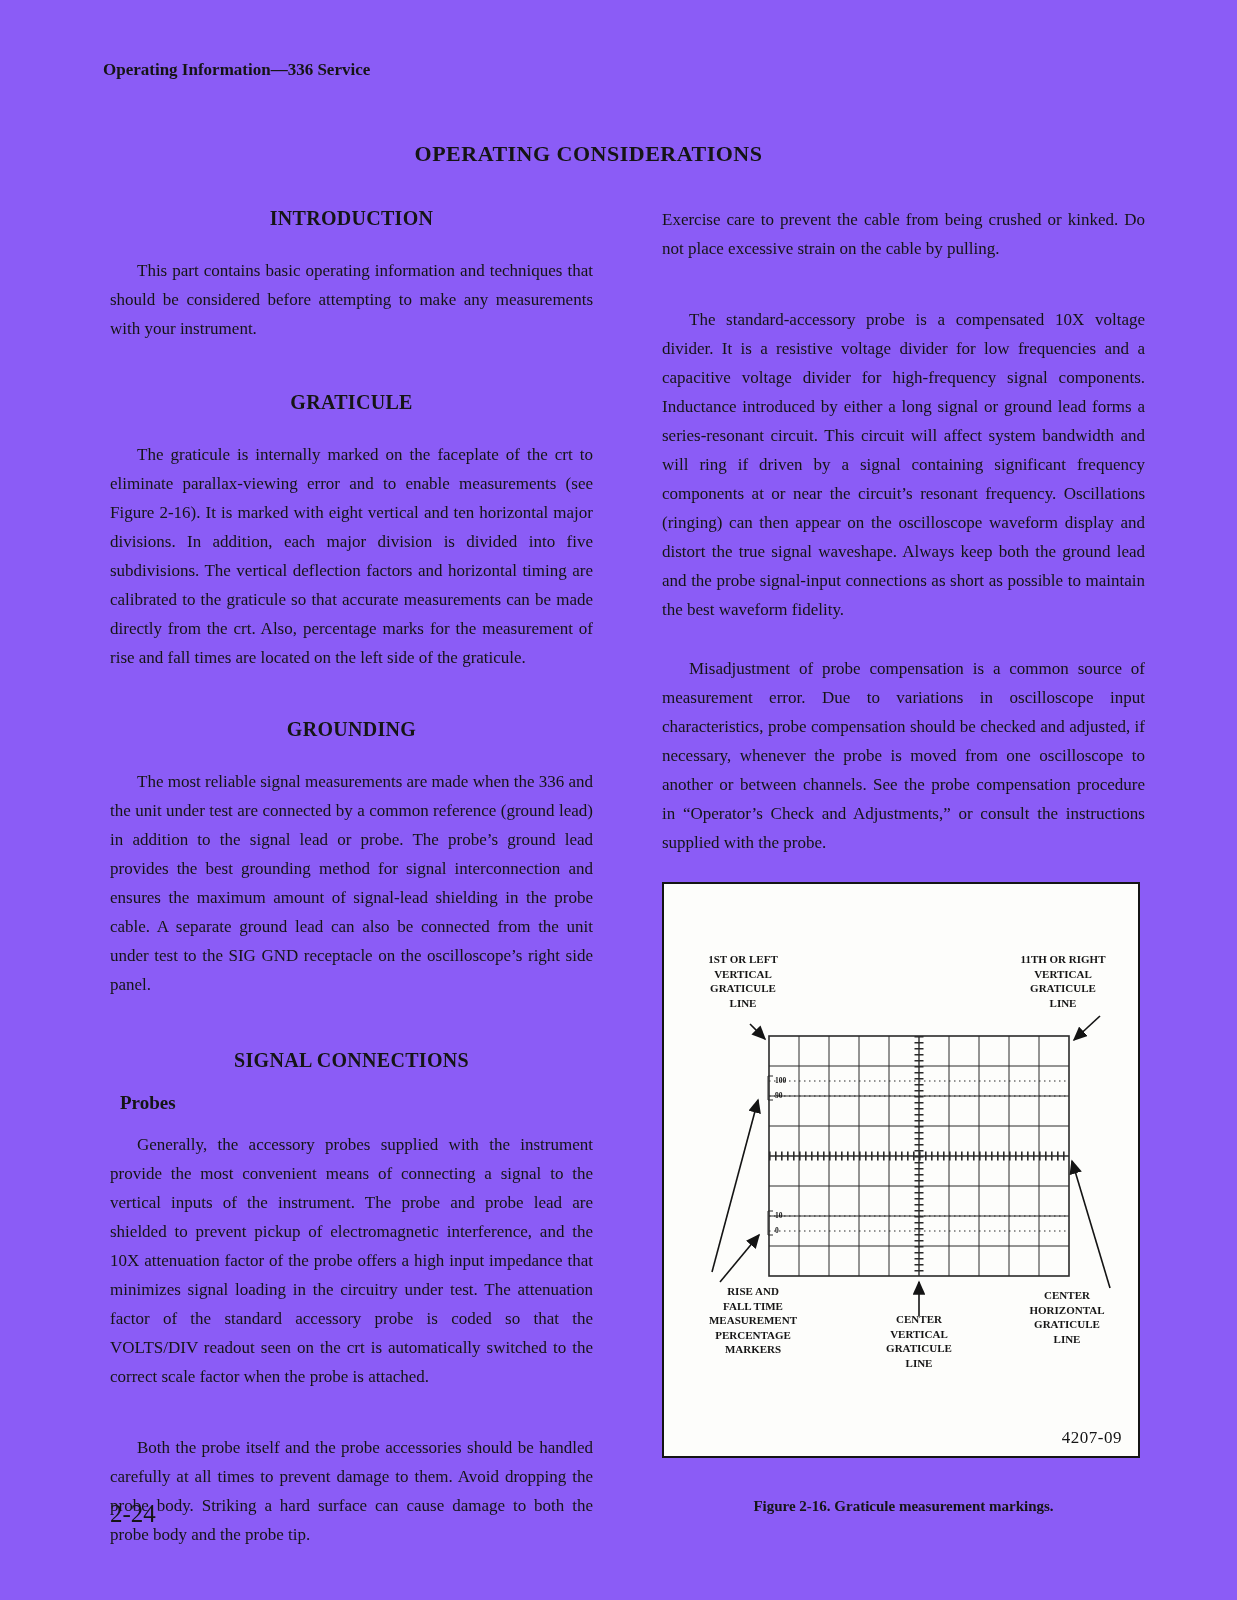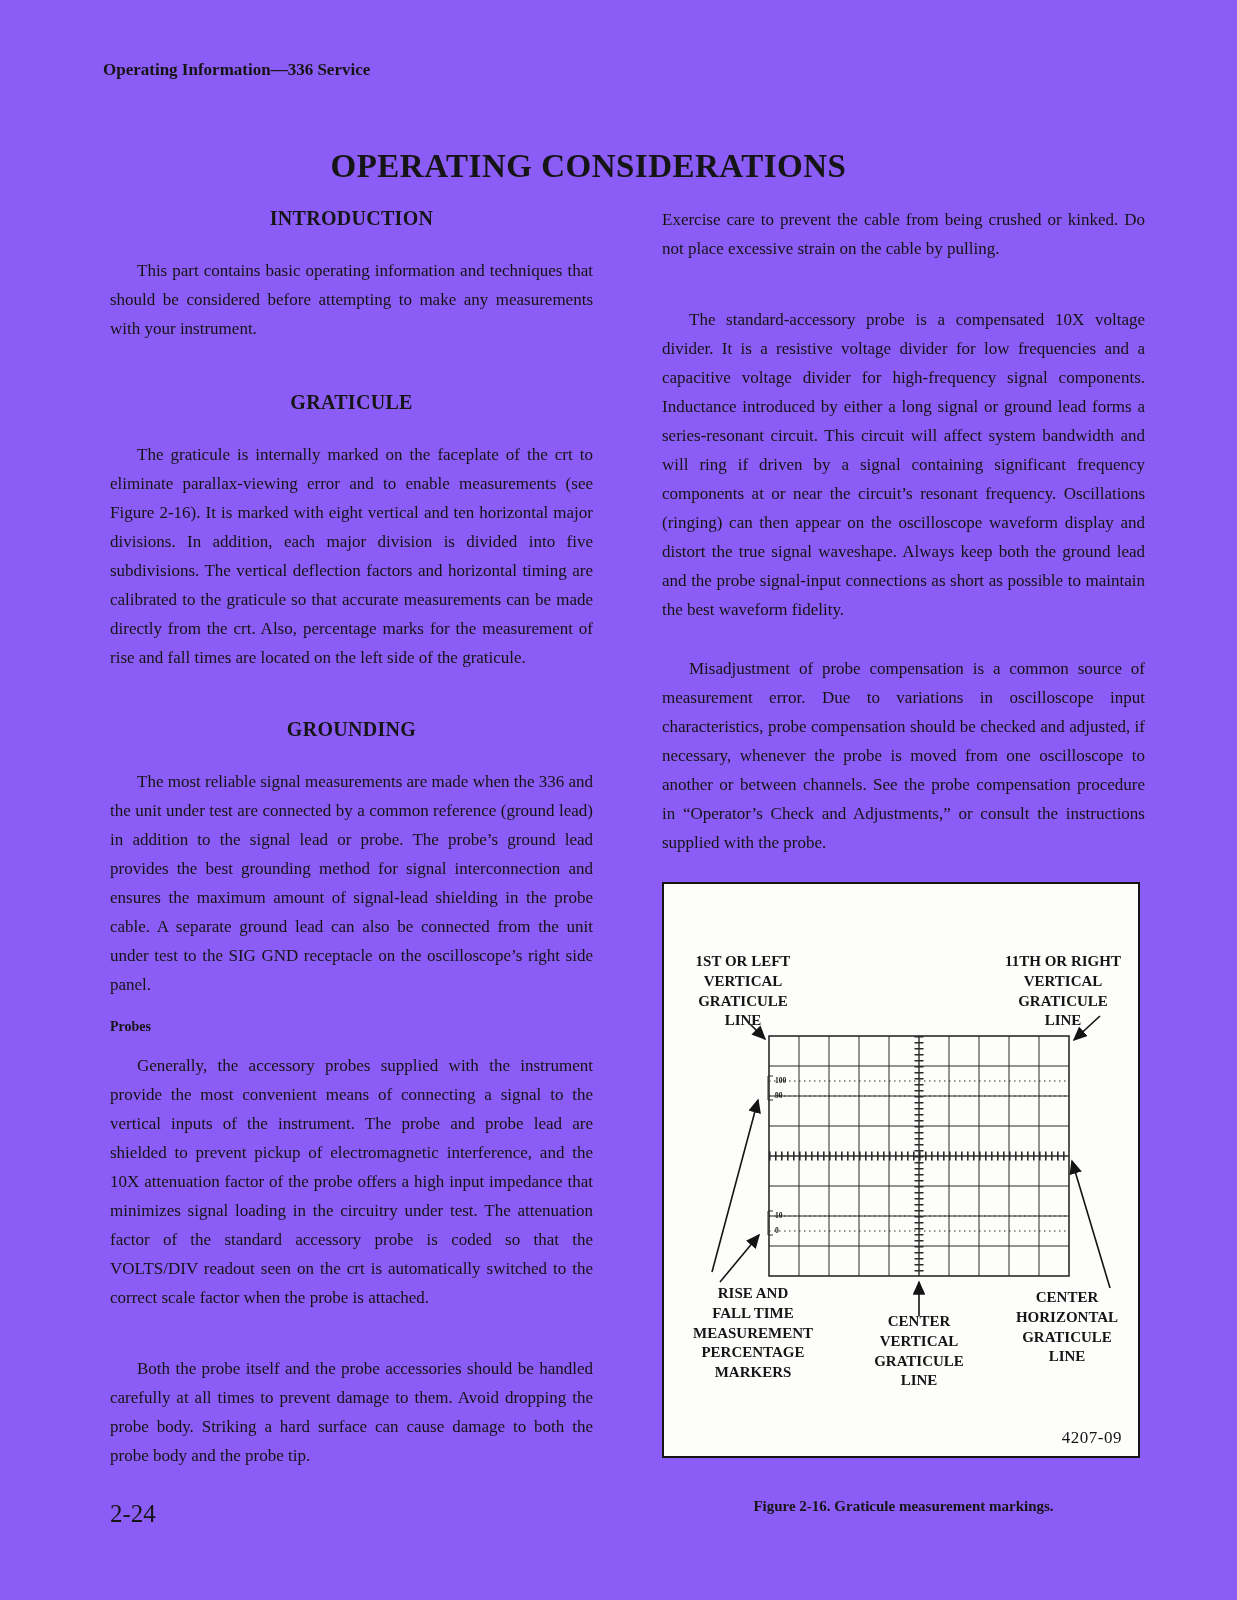--- a/index.html
+++ b/index.html
@@ -11,40 +11,40 @@
     color:#151515;
     overflow:hidden;
     margin:0 auto;
   }
   .doc-header {
     position:absolute; left:103px; top:60px;
     font-size:17px; font-weight:bold;
   }
   .doc-title {
     position:absolute; left:0; right:60px; top:126px;
-    text-align:center; font-size:33px; font-weight:bold; letter-spacing:0.5px;
+    text-align:center; font-size:22px; font-weight:bold; letter-spacing:0.5px;
   }
   .col { position:absolute; top:205px; width:483px; }
   .col-left  { left:110px; }
   .col-right { left:662px; }
   .section-heading {
     font-size:20px; font-weight:bold; text-align:center; margin:0;
     letter-spacing:0.3px;
   }
-  .sub-heading { font-size:14px; font-weight:bold; margin:0; }
+  .sub-heading { font-size:19px; font-weight:bold; margin:10px; }
   .body-text {
     font-size:17px; line-height:29px; text-align:justify; margin:0;
   }
   .indent { text-indent:27px; }
   .figure-box {
     position:relative; width:474px; height:572px;
     border:2px solid #141414; margin-top:25px; background:#fdfdfb;
   }
   .fig-label {
-    position:absolute; font-size:15px; font-weight:bold;
+    position:absolute; font-size:11px; font-weight:bold;
     text-align:center; line-height:1.32; white-space:pre-line;
   }
   .fig-partnum {
     position:absolute; right:16px; top:544px; font-size:17px;
     letter-spacing:0.5px;
   }
   .fig-caption {
     margin-top:40px; text-align:center; font-size:15px; font-weight:bold;
   }
   .page-number {
@@ -64,20 +64,21 @@
   <div class="col col-left">
     <h2 class="section-heading" style="margin-top:2px">INTRODUCTION</h2>
     <p class="body-text indent" style="margin-top:26px">This part contains basic operating information and techniques that should be considered before attempting to make any measurements with your instrument.</p>
 
     <h2 class="section-heading" style="margin-top:48px">GRATICULE</h2>
     <p class="body-text indent" style="margin-top:26px">The graticule is internally marked on the faceplate of the crt to eliminate parallax-viewing error and to enable measurements (see Figure 2-16). It is marked with eight vertical and ten horizontal major divisions. In addition, each major division is divided into five subdivisions. The vertical deflection factors and horizontal timing are calibrated to the graticule so that accurate measurements can be made directly from the crt. Also, percentage marks for the measurement of rise and fall times are located on the left side of the graticule.</p>
 
     <h2 class="section-heading" style="margin-top:46px">GROUNDING</h2>
     <p class="body-text indent" style="margin-top:26px">The most reliable signal measurements are made when the 336 and the unit under test are connected by a common reference (ground lead) in addition to the signal lead or probe. The probe’s ground lead provides the best grounding method for signal interconnection and ensures the maximum amount of signal-lead shielding in the probe cable. A separate ground lead can also be connected from the unit under test to the SIG GND receptacle on the oscilloscope’s right side panel.</p>
 
+    <h2 class="section-heading" style="margin-top:50px">SIGNAL CONNECTIONS</h2>
     <h3 class="sub-heading" style="margin-top:20px">Probes</h3>
     <p class="body-text indent" style="margin-top:16px">Generally, the accessory probes supplied with the instrument provide the most convenient means of connecting a signal to the vertical inputs of the instrument. The probe and probe lead are shielded to prevent pickup of electromagnetic interference, and the 10X attenuation factor of the probe offers a high input impedance that minimizes signal loading in the circuitry under test. The attenuation factor of the standard accessory probe is coded so that the VOLTS/DIV readout seen on the crt is automatically switched to the correct scale factor when the probe is attached.</p>
     <p class="body-text indent" style="margin-top:42px">Both the probe itself and the probe accessories should be handled carefully at all times to prevent damage to them. Avoid dropping the probe body. Striking a hard surface can cause damage to both the probe body and the probe tip.</p>
   </div>
 
   <div class="col col-right">
     <p class="body-text">Exercise care to prevent the cable from being crushed or kinked. Do not place excessive strain on the cable by pulling.</p>
     <p class="body-text indent" style="margin-top:42px">The standard-accessory probe is a compensated 10X voltage divider. It is a resistive voltage divider for low frequencies and a capacitive voltage divider for high-frequency signal components. Inductance introduced by either a long signal or ground lead forms a series-resonant circuit. This circuit will affect system bandwidth and will ring if driven by a signal containing significant frequency components at or near the circuit’s resonant frequency. Oscillations (ringing) can then appear on the oscilloscope waveform display and distort the true signal waveshape. Always keep both the ground lead and the probe signal-input connections as short as possible to maintain the best waveform fidelity.</p>
     <p class="body-text indent" style="margin-top:30px">Misadjustment of probe compensation is a common source of measurement error. Due to variations in oscilloscope input characteristics, probe compensation should be checked and adjusted, if necessary, whenever the probe is moved from one oscilloscope to another or between channels. See the probe compensation procedure in “Operator’s Check and Adjustments,” or consult the instructions supplied with the probe.</p>
 

